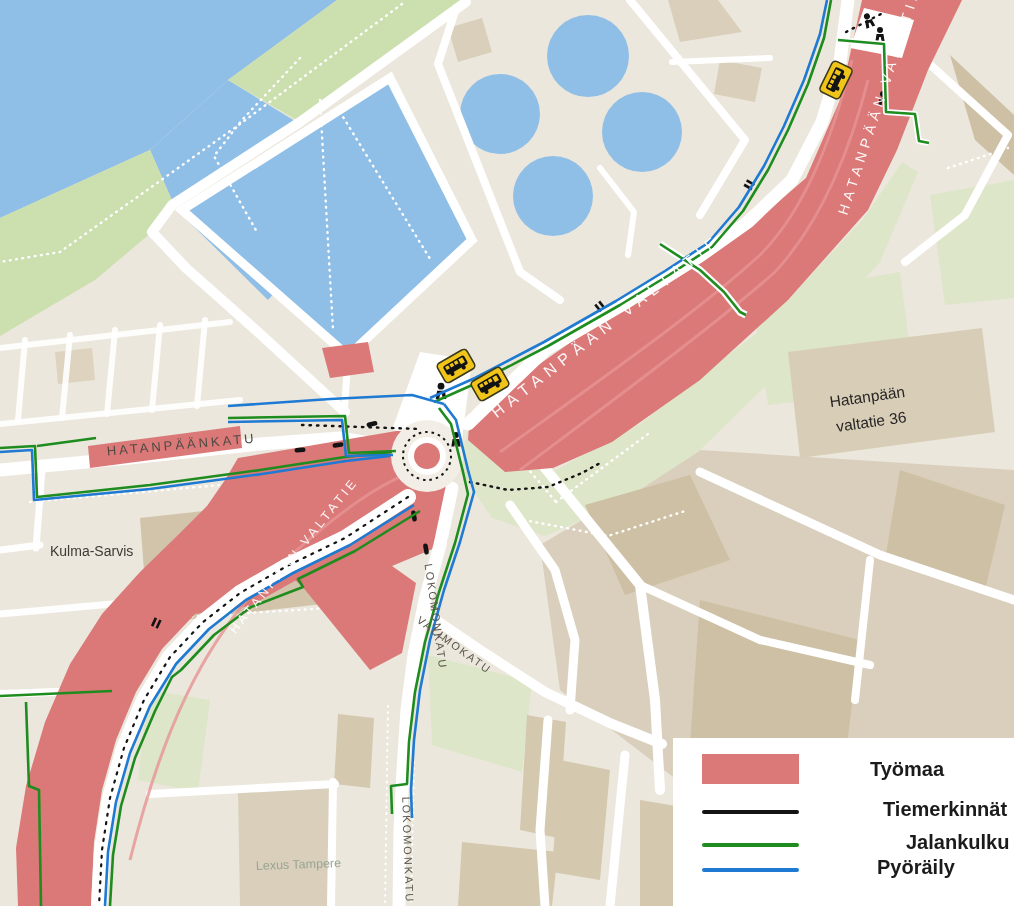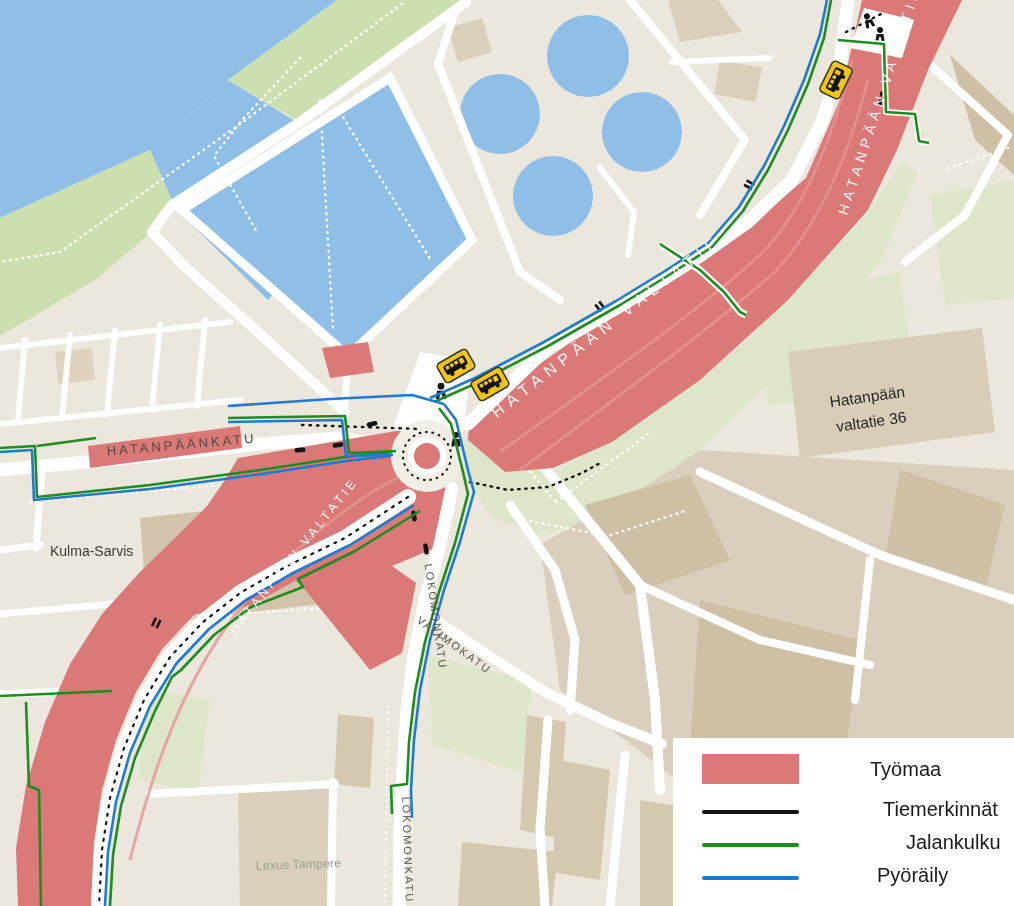--- a/index.html
+++ b/index.html
@@ -8,21 +8,21 @@
   .stage svg{position:absolute;left:0;top:0;}
   text{font-family:"Liberation Sans",sans-serif;}
   .street-lbl{fill:#4f4b43;font-size:13px;letter-spacing:3px;text-anchor:middle;}
   .street-sm{fill:#5a564e;font-size:11px;letter-spacing:2px;text-anchor:middle;}
   .onred{fill:#ffffff;opacity:.93;text-anchor:middle;}
   .place-lbl{fill:#3d3a35;font-size:14px;}
   .place-green{fill:#9aa594;font-size:12.5px;}
   .bldg-lbl{fill:#262626;font-size:15.5px;text-anchor:middle;}
   
   .legend{position:absolute;left:673px;top:738px;width:341px;height:168px;
-          background:#ffffff;}
+          background:#ffffff;font-weight:bold;}
   .lg-row{position:absolute;left:29px;display:flex;align-items:center;}
   .lg-swatch-area{width:97px;height:30px;background:#db7878;}
   .lg-line{width:97px;height:4px;border-radius:2px;}
   .lg-line.black{background:#141414;}
   .lg-line.green{background:#1e8c1e;}
   .lg-line.blue{background:#1e7ad2;}
   .lg-label{position:absolute;left:168px;font-size:20px;color:#1b1b1b;white-space:nowrap;}
 </style>
 </head>
 <body>
@@ -237,18 +237,18 @@
     <div class="lg-label">Työmaa</div>
   </div>
   <div class="lg-row" style="top:72px;">
     <div class="lg-line black"></div>
     <div class="lg-label" style="top:-12px;margin-left:13px;">Tiemerkinnät</div>
   </div>
   <div class="lg-row" style="top:105px;">
     <div class="lg-line green"></div>
     <div class="lg-label" style="top:-12px;left:172px;margin-left:32px;">Jalankulku</div>
   </div>
-  <div class="lg-row" style="top:138px;">
+  <div class="lg-row" style="top:130px;">
     <div class="lg-line blue"></div>
     <div class="lg-label" style="top:-12px;left:175px;">Pyöräily</div>
   </div>
 </div>
 </div>
 
 </body></html>

